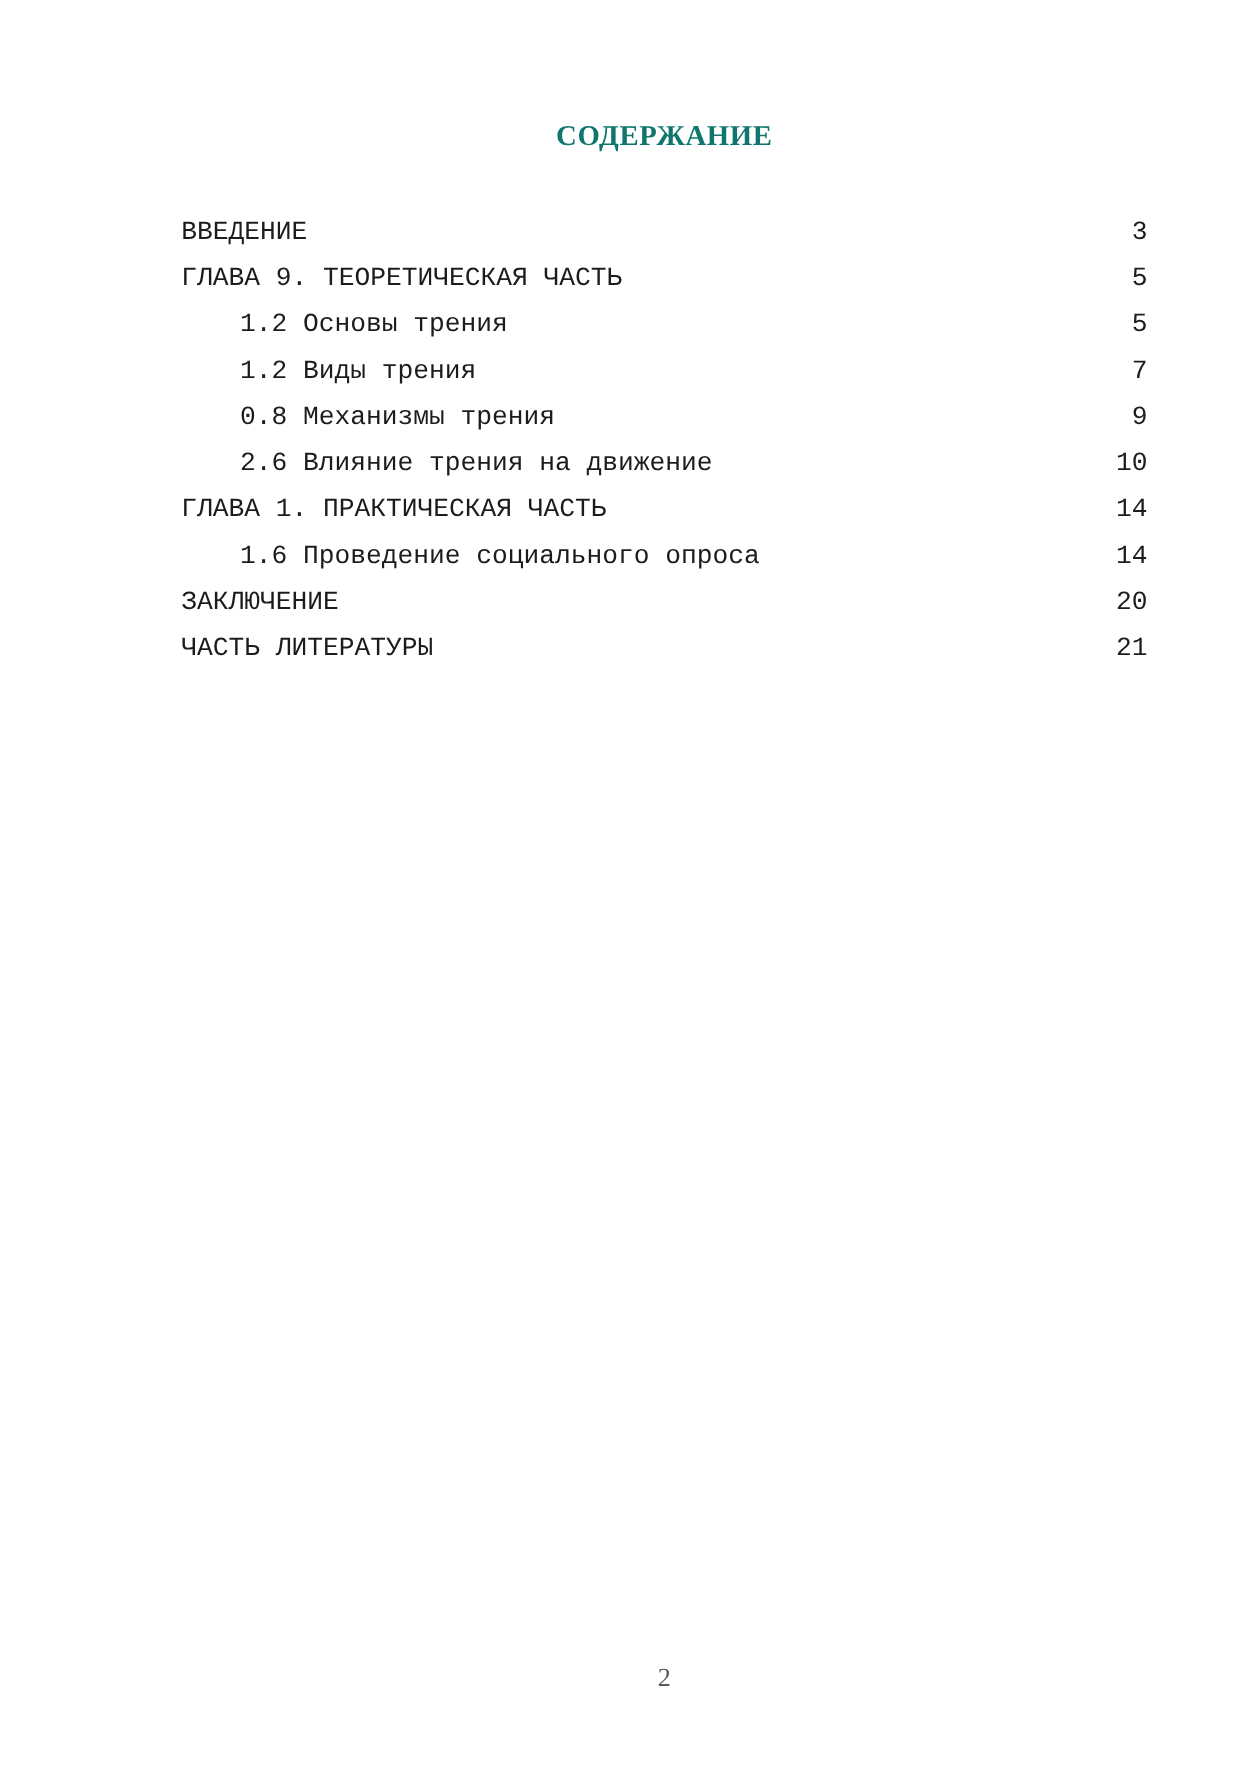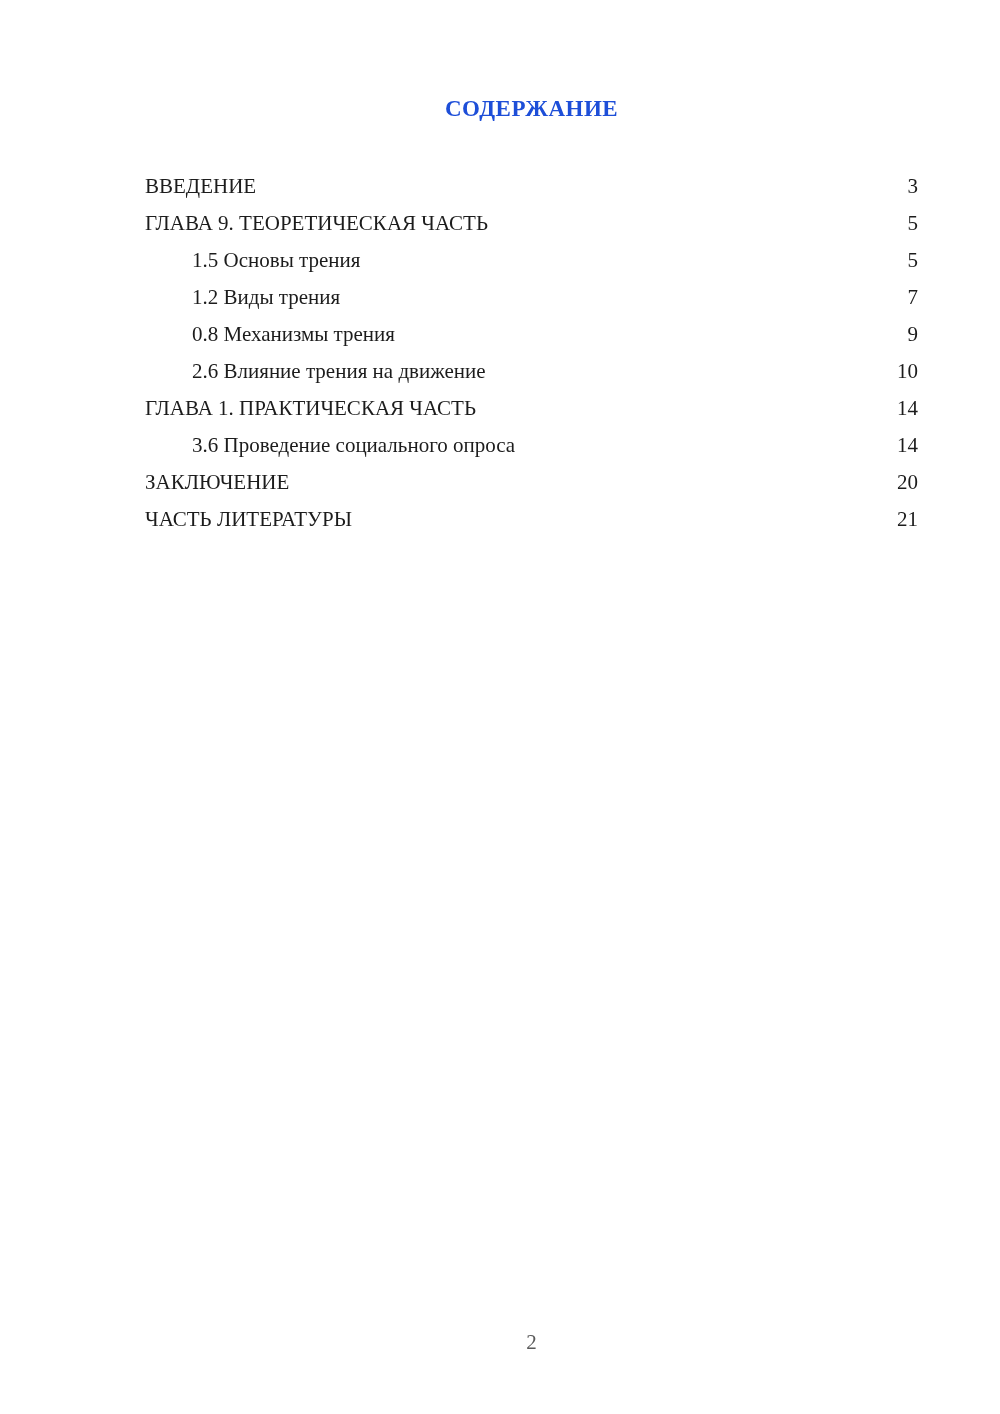--- a/index.html
+++ b/index.html
@@ -19,33 +19,34 @@
     position: absolute;
     left: 145px;
     top: 96px;
     width: 773px; 
   }
   .doc-title {
     text-align: center;
     font-weight: bold;
     font-size: 23px;
     letter-spacing: 0.5px;
-    color: #1d4ed8;
+    color: #0f766e;
     margin: 0 0 46px 0;
   }
   .toc-list {
     display: block;
   }
   .toc-row {
     display: flex;
     justify-content: space-between;
     align-items: flex-end;
     font-size: 21px;
     line-height: 37px;
     white-space: nowrap;
+    font-family: Liberation Mono, monospace;
   }
   .toc-row.indent .toc-label {
     padding-left: 47px;
   }
   .toc-label {
     text-align: left;
   }
   .toc-page {
     text-align: right;
   }
@@ -68,41 +69,41 @@
   <div class="toc-list">
       <div class="toc-row">
         <span class="toc-label">ВВЕДЕНИЕ</span>
         <span class="toc-page">3</span>
       </div>
       <div class="toc-row">
         <span class="toc-label">ГЛАВА 9. ТЕОРЕТИЧЕСКАЯ ЧАСТЬ</span>
         <span class="toc-page">5</span>
       </div>
       <div class="toc-row indent">
-        <span class="toc-label">1.5 Основы трения</span>
+        <span class="toc-label">1.2 Основы трения</span>
         <span class="toc-page">5</span>
       </div>
       <div class="toc-row indent">
         <span class="toc-label">1.2 Виды трения</span>
         <span class="toc-page">7</span>
       </div>
       <div class="toc-row indent">
         <span class="toc-label">0.8 Механизмы трения</span>
         <span class="toc-page">9</span>
       </div>
       <div class="toc-row indent">
         <span class="toc-label">2.6 Влияние трения на движение</span>
         <span class="toc-page">10</span>
       </div>
       <div class="toc-row">
         <span class="toc-label">ГЛАВА 1. ПРАКТИЧЕСКАЯ ЧАСТЬ</span>
         <span class="toc-page">14</span>
       </div>
       <div class="toc-row indent">
-        <span class="toc-label">3.6 Проведение социального опроса</span>
+        <span class="toc-label">1.6 Проведение социального опроса</span>
         <span class="toc-page">14</span>
       </div>
       <div class="toc-row">
         <span class="toc-label">ЗАКЛЮЧЕНИЕ</span>
         <span class="toc-page">20</span>
       </div>
       <div class="toc-row">
         <span class="toc-label">ЧАСТЬ ЛИТЕРАТУРЫ</span>
         <span class="toc-page">21</span>
       </div>

